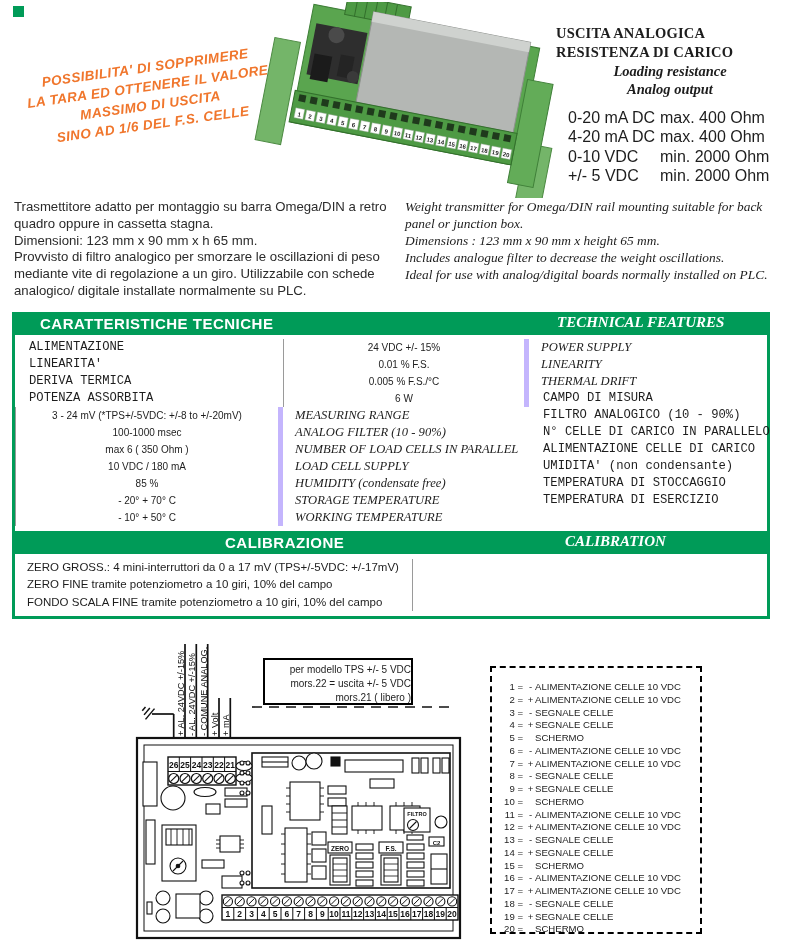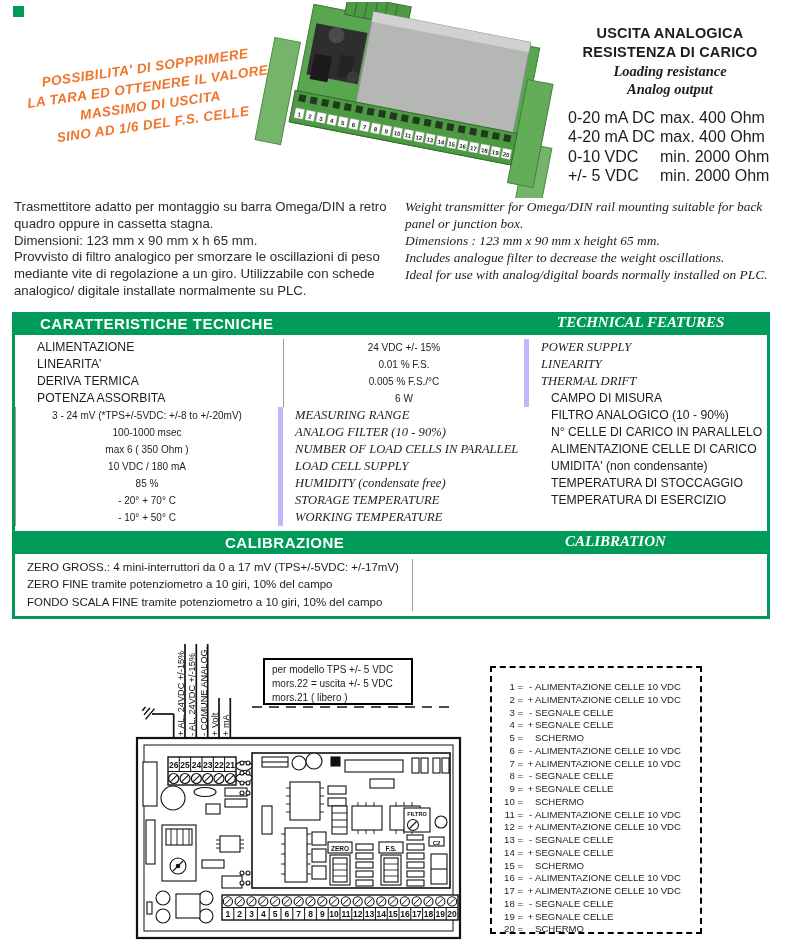--- a/index.html
+++ b/index.html
@@ -13,21 +13,21 @@
   
   .promo{position:absolute; left:6px; top:58px; width:286px; transform:rotate(-8deg);
          color:var(--orange); font-weight:bold; font-style:italic; font-size:13.5px;
          line-height:19px; text-align:center; letter-spacing:.4px;}
 
   
   .photo{position:absolute; left:238px; top:2px; width:332px; height:196px;}
 
   
   .spec{position:absolute; left:556px; top:24px; width:228px;}
-  .spec .t-it{font-weight:bold; font-size:14.5px; line-height:19px; text-align:center; letter-spacing:.2px;}
+  .spec .t-it{font-weight:bold; font-size:14.5px; line-height:19px; letter-spacing:.2px;font-family:Liberation Serif, serif;}
   .spec .t-en{font-family:"Liberation Serif",serif; font-style:italic; font-weight:bold; font-size:14.5px; line-height:18px; text-align:center;}
   .spec-rows{margin-top:10px; padding-left:12px; font-size:16px;}
   .spec-row{display:flex; height:19.5px; align-items:center; white-space:nowrap;}
   .spec-row .range{width:92px;}
 
   
   .desc{position:absolute; left:14px; top:199px; width:762px; display:flex;}
   .desc-it{width:390px; font-size:13.2px; line-height:16.8px; color:#2b2b2b;}
   .desc-en{width:372px; margin-left:2px; font-family:"Liberation Serif",serif; font-style:italic; font-size:13.4px; line-height:16.9px;}
 
@@ -38,34 +38,34 @@
   .bar .bar-en{position:absolute; top:2px; font-family:"Liberation Serif",serif; font-style:italic; font-weight:bold; font-size:15px;}
   .tech-sec{top:312px;}
   .tech-sec .bar-it{left:28px;}
   .tech-sec .bar-en{left:545px;}
   .calib-sec{top:531px;}
   .calib-sec .bar-it{left:213px;}
   .calib-sec .bar-en{left:553px;}
 
   .tech-body{border:3px solid var(--green); border-top:none; padding:4px 0 6px;
              display:grid; grid-template-columns:268px 246px 1fr;}
-  .t-lab{padding-left:22px; font-size:12.2px; line-height:17px; white-space:nowrap;}
+  .t-lab{padding-left:14px; font-size:12.2px; line-height:17px; white-space:nowrap;font-family:Liberation Mono, monospace;}
   .t-val{text-align:center; font-size:10px; line-height:17px; white-space:nowrap;
          border-left:1px solid #9a9a9a; border-right:5px solid #c4b5fd;}
   .t-en2{padding-left:12px; font-family:"Liberation Serif",serif; font-style:italic; font-size:12.6px; line-height:17px; white-space:nowrap;}
 
   .calib-body{border:3px solid var(--green); border-top:none; display:flex; padding:5px 0;}
   .cal-it{width:398px; padding-left:12px; font-size:11.5px; line-height:17.4px; white-space:nowrap; border-right:1px solid #9a9a9a;}
   .cal-en{flex:1; padding-left:10px; font-family:"Liberation Serif",serif; font-style:italic; font-size:11.2px; line-height:17.4px; white-space:nowrap;}
 
   
   .diagram{position:absolute; left:0; top:636px; width:785px; height:313px;}
   .diagram svg{position:absolute; left:0; top:0;}
   .notebox{position:absolute; left:263px; top:22px; width:150px; height:47px; border:2px solid #000;
-           padding:3px 0 0 7px; font-size:10px; line-height:13.8px; white-space:nowrap; background:#fff;}
+           padding:3px 0 0 7px; font-size:10px; line-height:13.8px; white-space:nowrap; background:#fff;text-align:right;}
   .pinbox{position:absolute; left:490px; top:30px; width:212px; height:268px; border:2px dashed #000;
           padding:13px 2px 0 6px; background:#fff;}
   .pin-row{display:flex; font-size:9.6px; line-height:12.75px; white-space:nowrap;}
   .pin-row .pn{width:25px; text-align:right; margin-right:3px;}
   .pin-row .ps{width:9px; text-align:center;}
 
   
   .wire-label{font-family:"Liberation Sans",sans-serif; font-size:9.2px; fill:#111;}
   .g-top-nums text{font:bold 8.5px "Liberation Sans",sans-serif; text-anchor:middle; fill:#111;}
   .g-bot-nums text{font:bold 8.5px "Liberation Sans",sans-serif; text-anchor:middle; fill:#111;}

